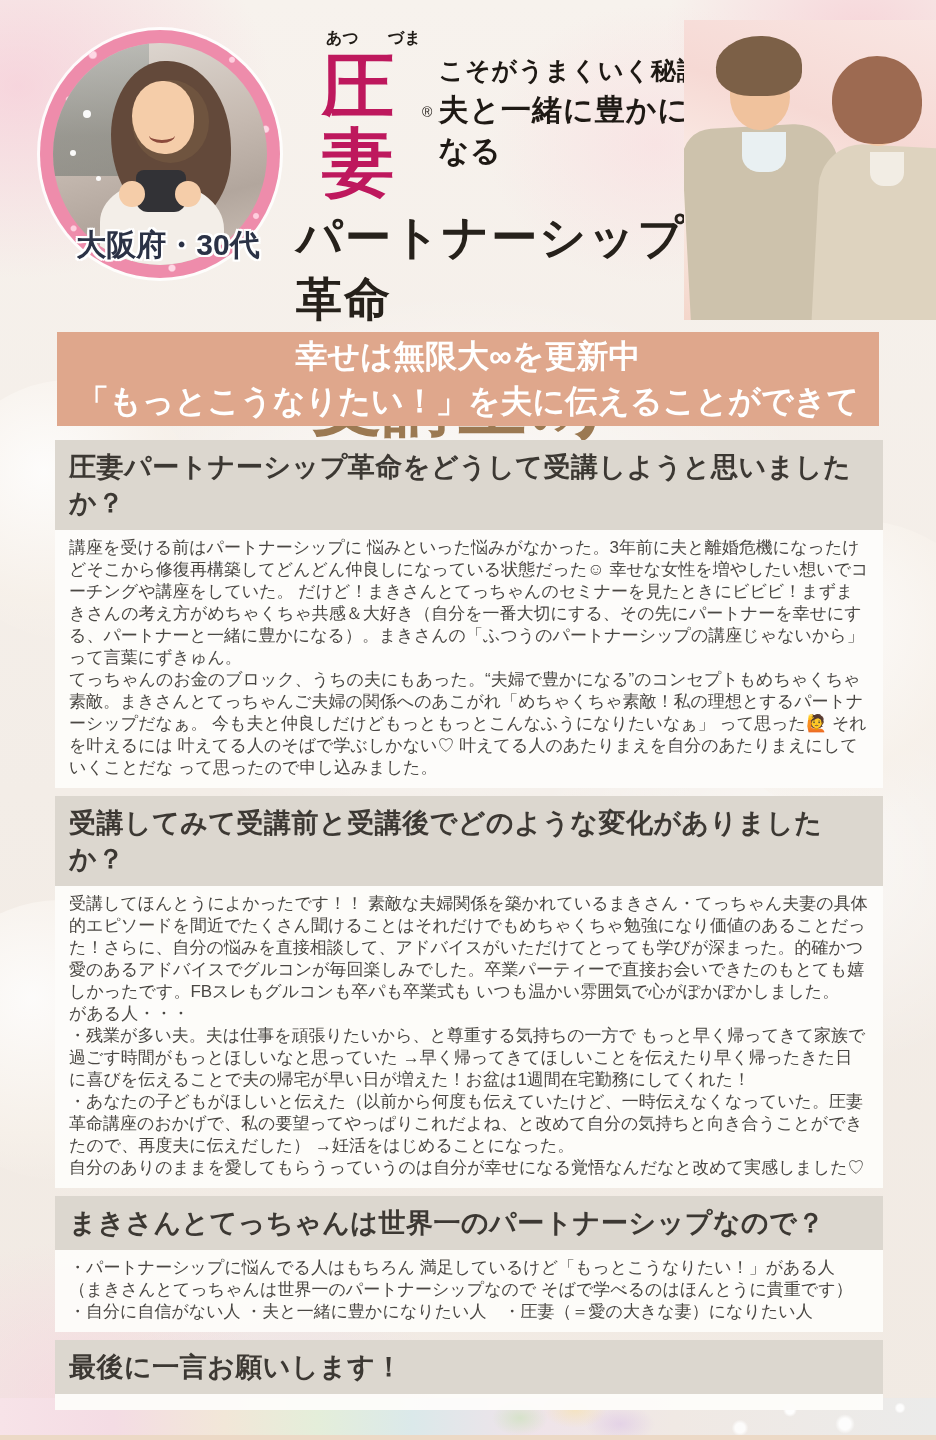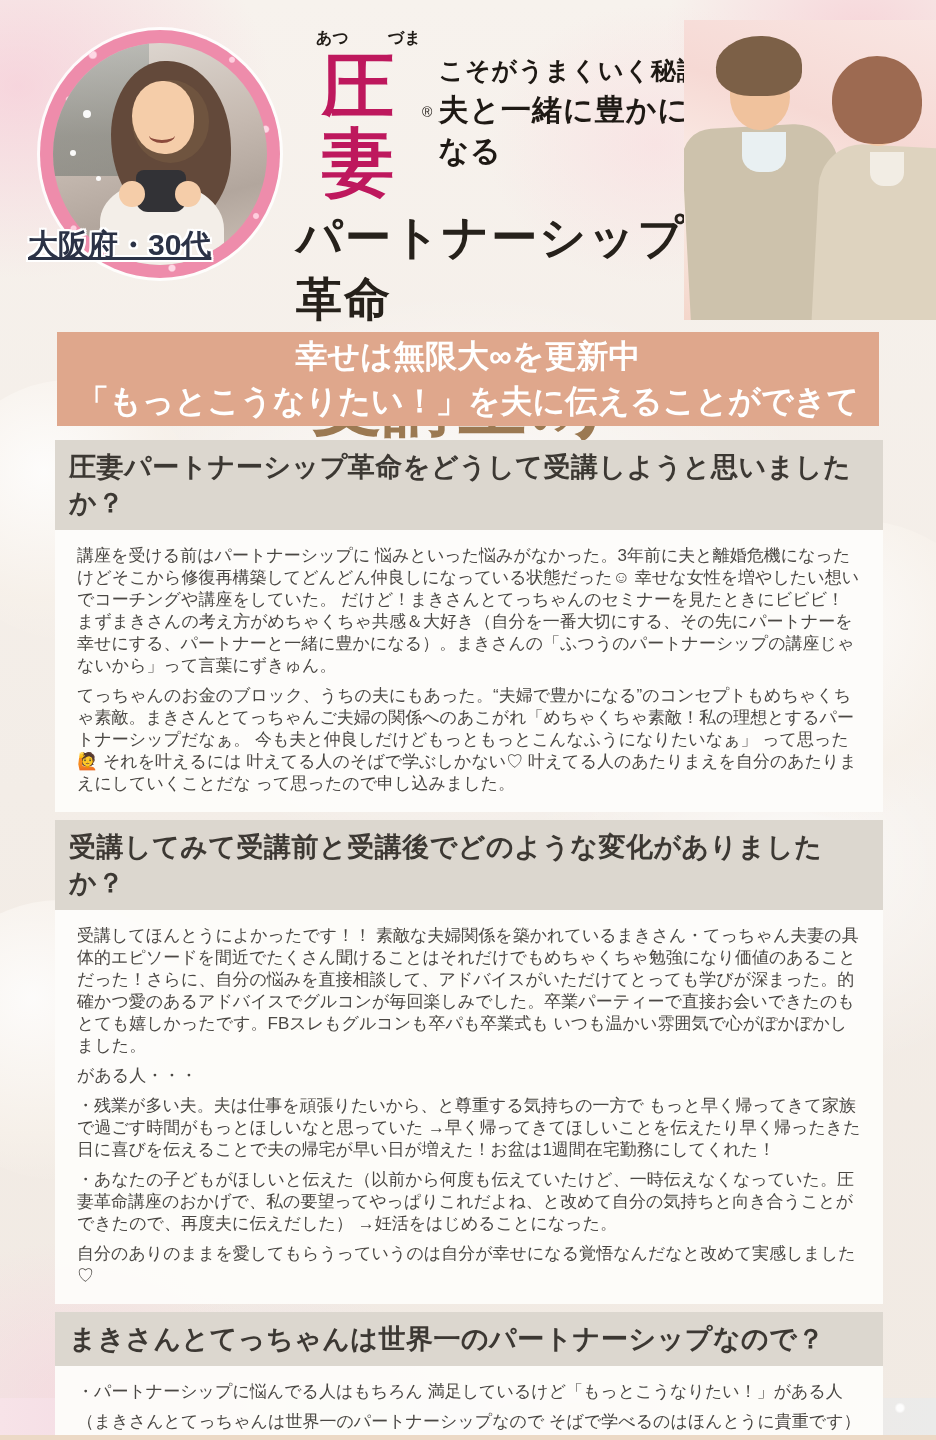--- a/index.html
+++ b/index.html
@@ -51,31 +51,30 @@
   .av-sparkle { position:absolute; background:rgba(255,255,255,.95); border-radius:50%; }
   .av-hair { position:absolute; left:27%; top:8%; width:56%; height:74%; background:#63493a; border-radius:46% 54% 44% 56%; }
   .av-hair:after { content:""; position:absolute; left:18%; top:12%; width:64%; height:50%; background:#6f543f; border-radius:50%; }
   .av-face { position:absolute; left:37%; top:17%; width:29%; height:33%; background:#f5cda9; border-radius:50% 50% 46% 54%; }
   .av-smile { position:absolute; left:45%; top:38%; width:12%; height:7%; border:3px solid #8c4b3c; border-top:none; border-left:none; border-right:none; border-radius:0 0 50% 50%; }
   .av-blouse { position:absolute; left:22%; top:62%; width:58%; height:40%; background:#f3eee8; border-radius:46% 54% 0 0; }
   .av-cup { position:absolute; left:39%; top:57%; width:23%; height:19%; background:#323236; border-radius:8px 8px 12px 12px; }
   .av-hand1,.av-hand2 { position:absolute; width:12%; height:12%; background:#f5cda9; border-radius:50%; top:62%; }
   .av-hand1 { left:31%; } .av-hand2 { left:57%; }
 
-  .profile-label { position:absolute; left:28px; top:226px; width:264px; text-align:left; z-index:3;
+  .profile-label { position:absolute; left:36px; top:226px; width:264px; text-align:center; z-index:3;
     font-weight:bold; color:#2b3246; line-height:1.25;
     text-shadow:-2px -2px 0 #fff, 2px -2px 0 #fff, -2px 2px 0 #fff, 2px 2px 0 #fff, 0 -2px 0 #fff, 0 2px 0 #fff, -2px 0 0 #fff, 2px 0 0 #fff;
-    text-decoration:underline;
   }
   .profile-line1 { font-size:30px; }
   .profile-line2 { font-size:30px; }
 
   .logo { position:absolute; left:296px; top:28px; width:410px; color:#211c17; }
   .furigana-row { position:relative; height:20px; font-family:"DejaVu Serif","Liberation Serif",serif; font-size:16px; font-weight:bold; }
-  .furi-a { position:absolute; left:20px; } .furi-z { position:absolute; left:92px; }
+  .furi-a { position:absolute; left:30px; } .furi-z { position:absolute; left:92px; }
   .brand-row { display:flex; align-items:flex-start; }
   .brand { font-family:"DejaVu Serif","Liberation Serif",serif; font-size:72px; line-height:1.05; font-weight:bold; letter-spacing:2px; color:#be185d;text-align:center; }
   .regmark { font-size:14px; margin:56px 2px 0 0; }
   .taglines { margin:6px 0 0 4px; font-family:"DejaVu Serif","Liberation Serif",serif; font-weight:bold; color:#1e1914; }
   .tagline-top { font-size:25px; letter-spacing:1px; }
   .tagline-bottom { font-size:30px; margin-top:3px; letter-spacing:1px;font-family:Liberation Mono, monospace; }
   .program { font-family:"DejaVu Serif","Liberation Serif",serif; font-size:46px; font-weight:bold; letter-spacing:2px; color:#26211b; margin-top:8px; }
   .voice-title { display:flex; align-items:baseline; margin:4px 0 0 16px; color:#9b7952; font-weight:800; }
   .voice-main { font-size:70px; letter-spacing:2px; }
   .voice-no { font-size:38px; margin:0 4px; }
@@ -95,21 +94,21 @@
   
   .banner { position:absolute; left:57px; top:332px; width:822px; height:94px; z-index:2;
     background:#dfa78c; color:#ffffff; font-weight:bold; font-size:32px;
     display:flex; flex-direction:column; justify-content:center; align-items:center; line-height:45px; letter-spacing:0px; }
 
   
   .content { position:absolute; left:55px; top:440px; width:828px; z-index:2; }
   .section { margin-bottom:8px; }
   .sec-head { background:#dcd7cf; color:#3c3833; font-weight:bold; font-size:27px; padding:9px 14px; letter-spacing:0.5px; }
   .sec-body { background:rgba(253,252,250,.96); padding:7px 14px 9px; color:#4a4743; font-size:17px; line-height:22px; }
-  .para { margin:8px; }
+  .para { margin:0; }
 
   
   .bottom-strip { position:absolute; left:0; bottom:0; width:936px; height:42px; z-index:1;
     background:
       radial-gradient(10px 10px at 790px 12px, rgba(255,255,255,.95) 40%, transparent 70%),
       radial-gradient(14px 14px at 845px 26px, rgba(255,255,255,.9) 40%, transparent 70%),
       radial-gradient(8px 8px at 900px 10px, rgba(255,255,255,.9) 40%, transparent 70%),
       radial-gradient(12px 12px at 740px 30px, rgba(255,255,255,.85) 40%, transparent 70%),
       radial-gradient(40px 26px at 520px 20px, rgba(190,225,170,.5), transparent 70%),
       radial-gradient(46px 26px at 575px 12px, rgba(250,225,150,.45), transparent 70%),

